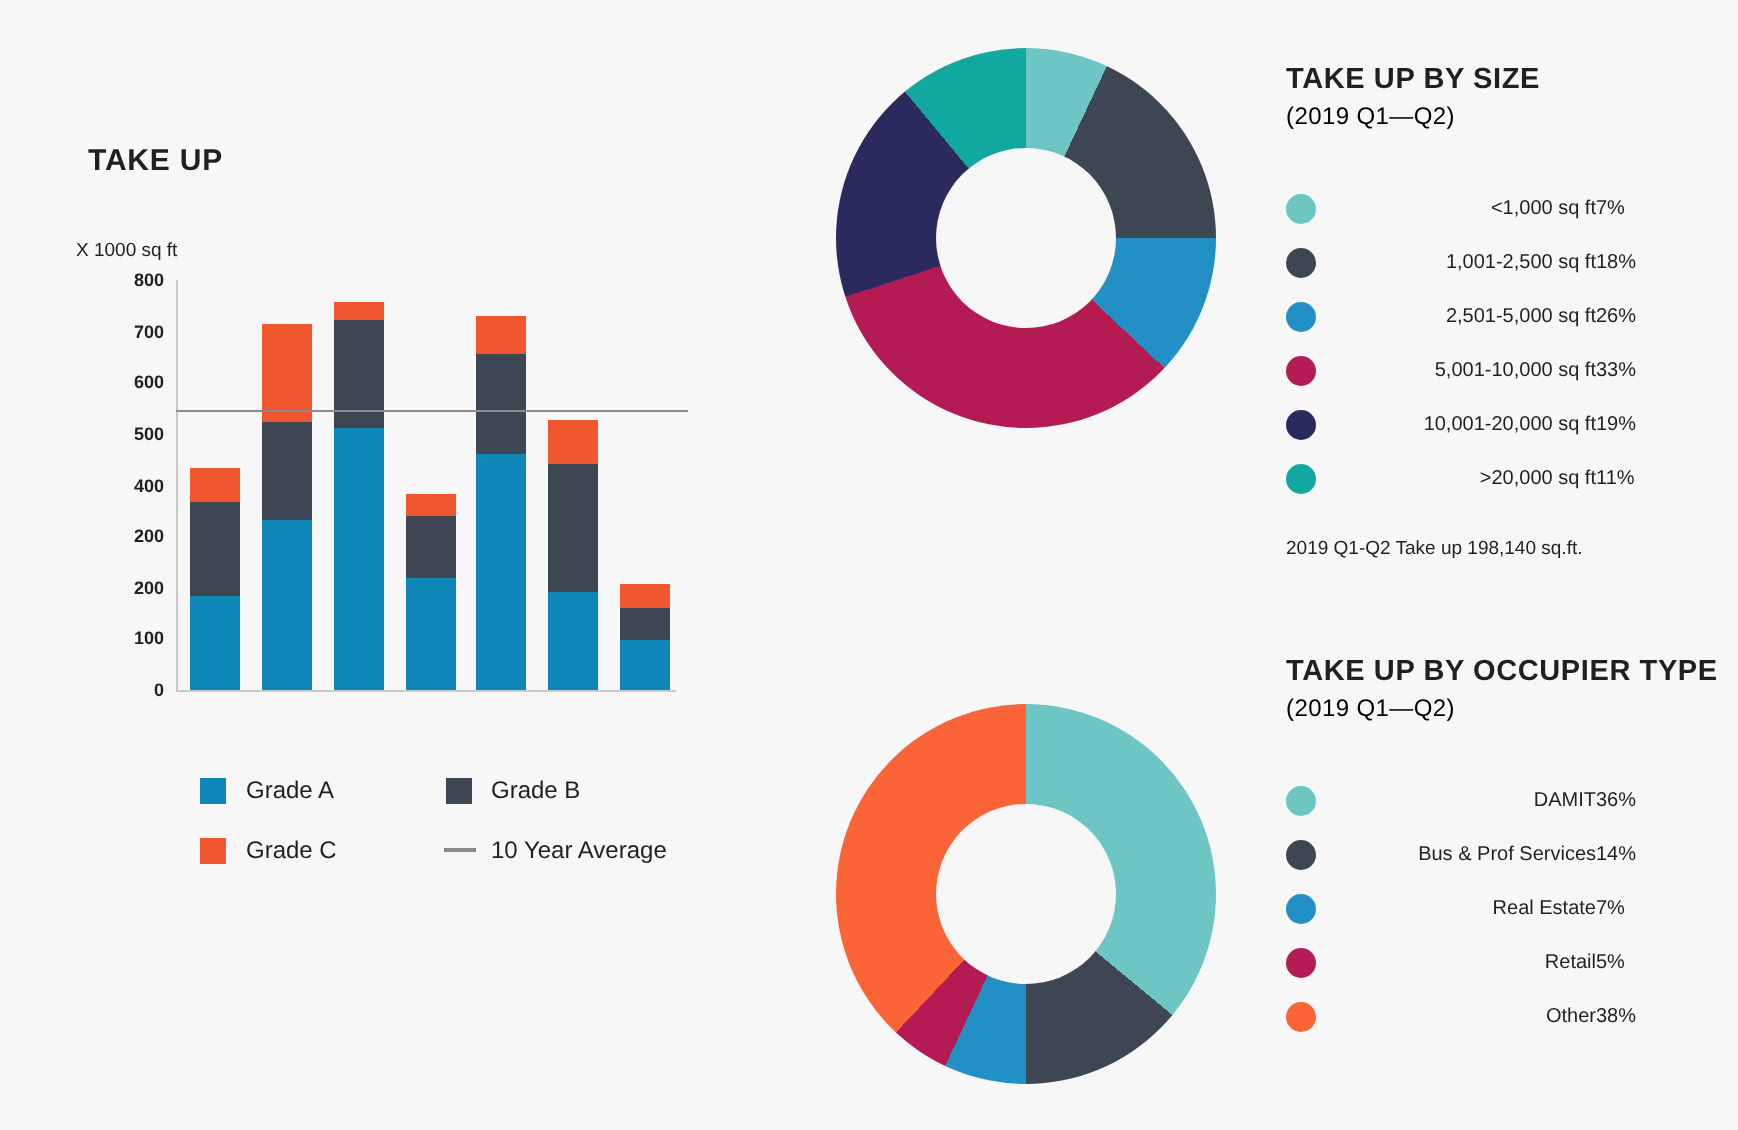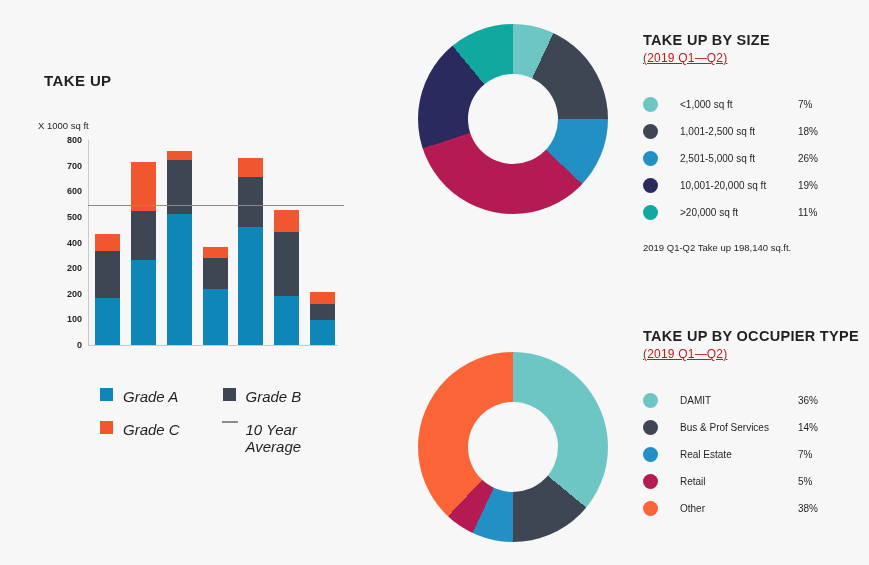--- a/index.html
+++ b/index.html
@@ -59,22 +59,22 @@
     flex:1;text-align:center;font-size:9px;font-weight:bold;
     line-height:11px;color:#231f20;
   }
   .x-labels .xl span{display:block;}
 
   .legend{
     position:absolute;left:100px;top:388px;width:245px;
     display:flex;flex-wrap:wrap;
   }
   .legend-item{
-    width:50%;display:flex;margin-bottom:16px;
-    font-size:15px;color:#231f20;font-style:italic;
+    width:50%;display:flex;align-items:center;margin-bottom:16px;
+    font-size:12px;color:#231f20;
   }
   .legend-swatch{width:13px;height:13px;margin-right:10px;flex:none;}
   .legend-rule{width:16px;height:2px;margin-right:8px;margin-left:-1px;flex:none;background:#8b8b8b;}
 
   
   .donut{position:absolute;border-radius:50%;}
   .donut .hole{
     position:absolute;border-radius:50%;background:#f7f7f7;
     left:50%;top:50%;transform:translate(-50%,-50%);
   }
@@ -85,23 +85,23 @@
 
   
   .rpanel{position:absolute;left:643px;width:220px;}
   #size-panel{top:32px;}
   #occ-panel{top:328px;}
   .rtitle{
     font-size:14.5px;font-weight:bold;letter-spacing:.3px;color:#231f20;
     white-space:nowrap;
   }
   .rsub{
-    font-size:12px;color:#b91c1c;margin-top:3px;letter-spacing:.2px;text-decoration:underline;
-  }
-  .rlist{margin-top:26px;}
+    font-size:12px;color:#000000;margin-top:3px;letter-spacing:.2px;
+  }
+  .rlist{margin-top:26px;text-align:right;}
   .rrow{display:flex;align-items:center;height:27px;}
   .dot{width:15px;height:15px;border-radius:50%;flex:none;margin-right:22px;}
   .rlabel{font-size:10px;color:#231f20;flex:none;width:118px;}
   .rpct{font-size:10px;color:#231f20;}
   .rfoot{margin-top:16px;font-size:9.5px;color:#231f20;}
 </style>
 </head>
 <body>
 
 <div class="panel" id="bar-panel">
@@ -218,20 +218,25 @@
         <span class="dot" style="background: rgb(61, 70, 82);"></span>
         <span class="rlabel">1,001-2,500 sq ft</span>
         <span class="rpct">18%</span>
       </div>
       <div class="rrow">
         <span class="dot" style="background: rgb(34, 144, 196);"></span>
         <span class="rlabel">2,501-5,000 sq ft</span>
         <span class="rpct">26%</span>
       </div>
       <div class="rrow">
+        <span class="dot" style="background: rgb(179, 27, 82);"></span>
+        <span class="rlabel">5,001-10,000 sq ft</span>
+        <span class="rpct">33%</span>
+      </div>
+      <div class="rrow">
         <span class="dot" style="background: rgb(43, 42, 94);"></span>
         <span class="rlabel">10,001-20,000 sq ft</span>
         <span class="rpct">19%</span>
       </div>
       <div class="rrow">
         <span class="dot" style="background: rgb(17, 168, 160);"></span>
         <span class="rlabel">&gt;20,000 sq ft</span>
         <span class="rpct">11%</span>
       </div>
     </div>

